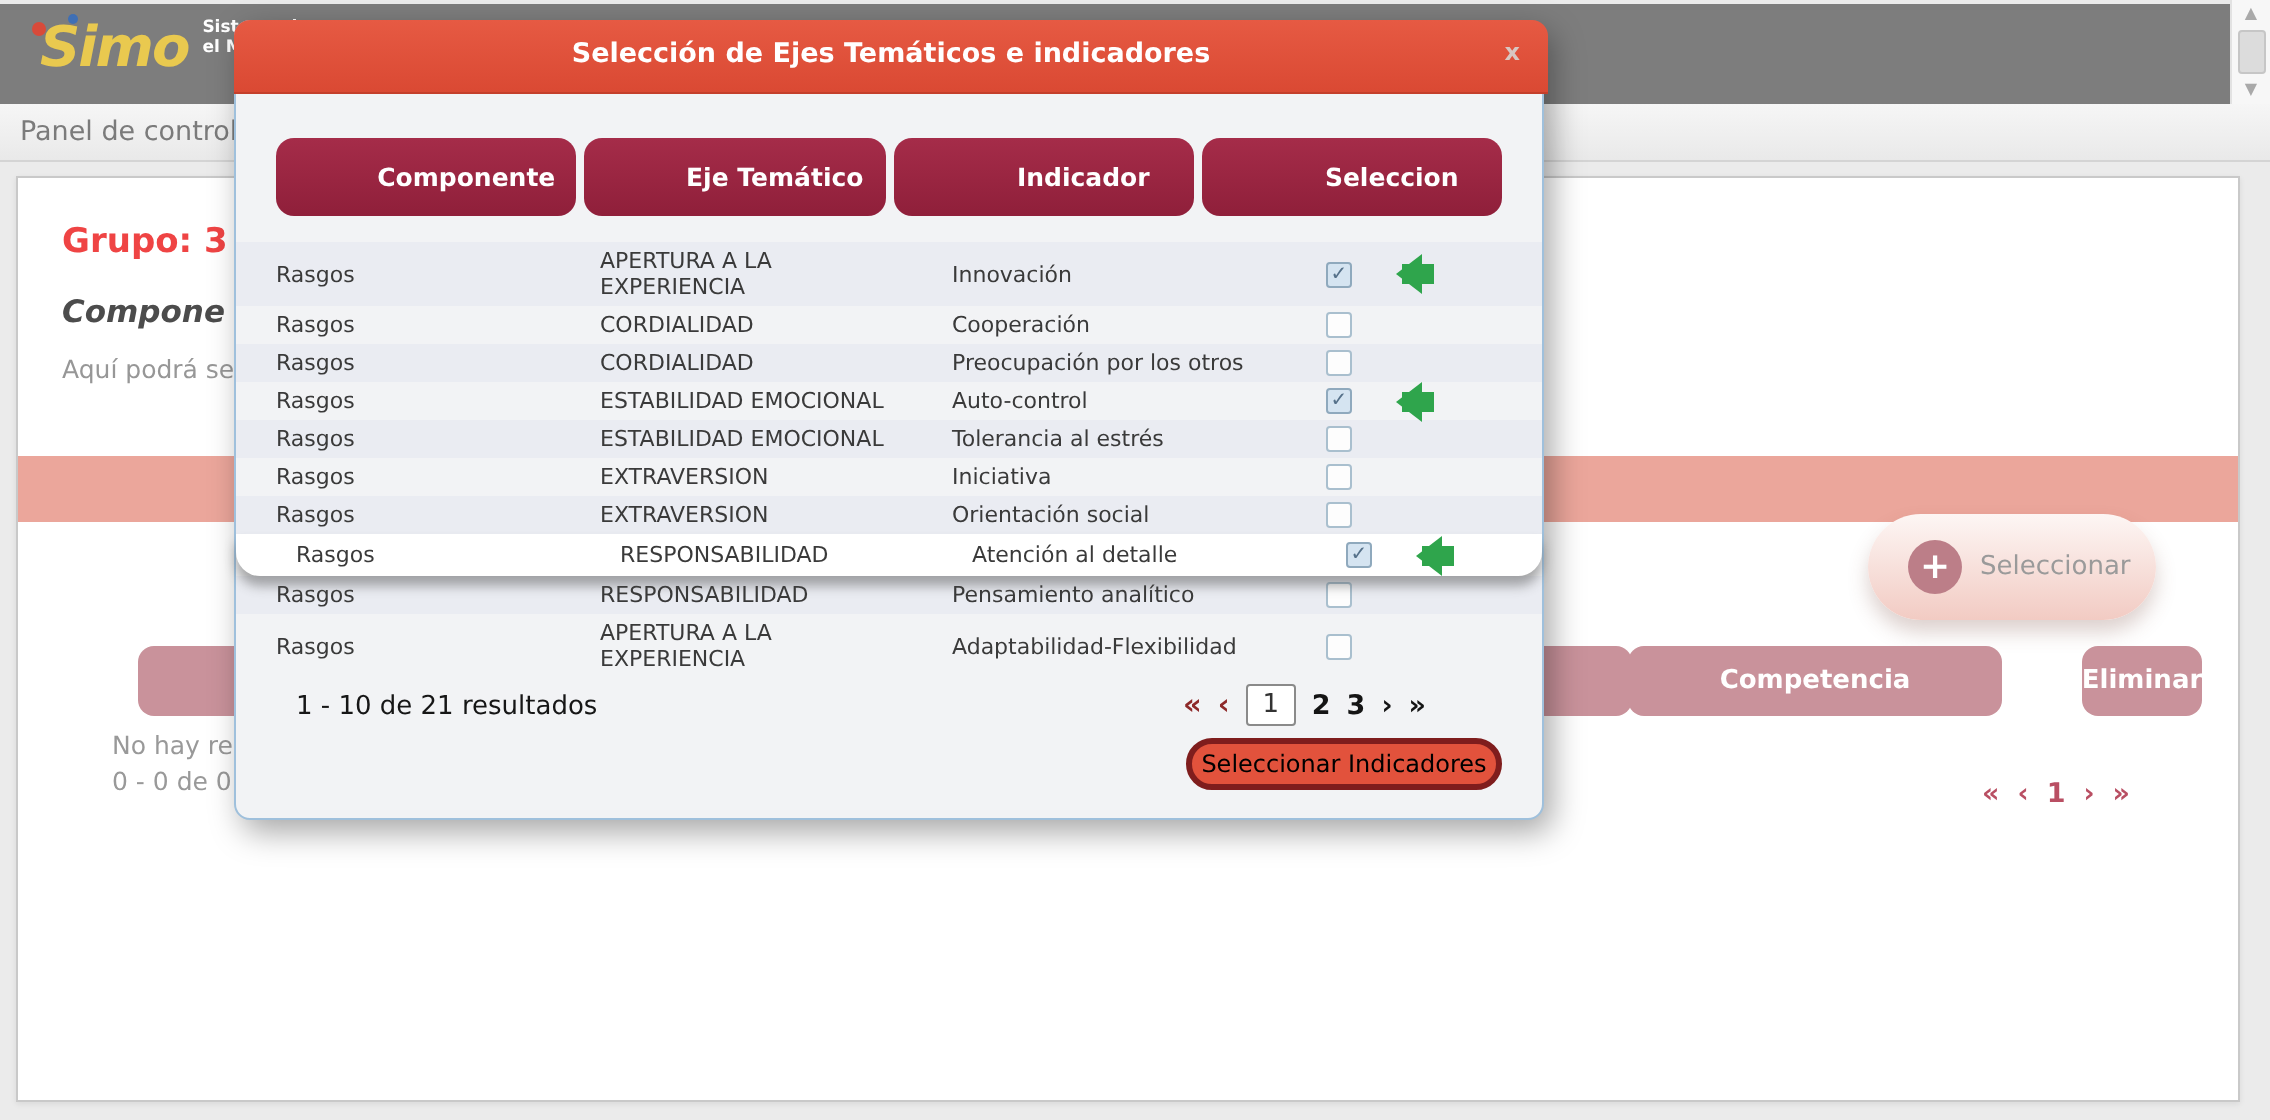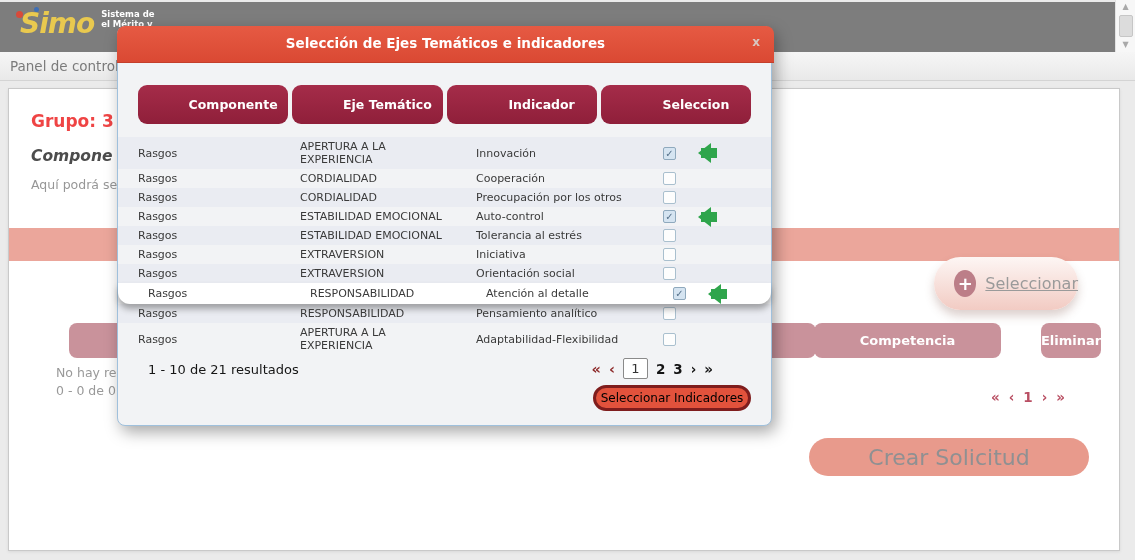--- a/index.html
+++ b/index.html
@@ -28,42 +28,42 @@
   .group-title { position:absolute; left:22px; top:22px; font-size:17px; font-weight:bold; color:#ef4444; white-space:nowrap; }
   .section-title { position:absolute; left:22px; top:58px; font-size:15.5px; font-weight:bold; color:#4c4c4c; white-space:nowrap;font-style:italic; }
   .helper { position:absolute; left:22px; top:88px; font-size:12.5px; color:#979797; white-space:nowrap; }
   .band { position:absolute; left:0; top:139px; width:100%; height:33px; background:#eba69b; }
 
   .sel-pill { position:absolute; left:925px; top:168px; width:144px; height:53px; border-radius:27px;
               background:linear-gradient(#fdf6f4,#f2cbc3); box-shadow:0 6px 10px rgba(120,70,60,0.25);
               display:flex; align-items:center; gap:9px; padding-left:20px; cursor:pointer; }
   .plus-circle { width:27px; height:27px; border-radius:50%; background:#bc7e88; color:#fff; font-size:18px; font-weight:bold;
                  display:flex; align-items:center; justify-content:center; line-height:1; }
-  .sel-pill .lbl { color:#9a9a9a; font-size:16px;text-decoration:underline; }
+  .sel-pill .lbl { color:#9a9a9a; font-size:13px; }
 
   .bgh { position:absolute; top:234px; height:35px; background:#c9929b; border-radius:8px; color:#fff; font-size:13px;
          font-weight:bold; display:flex; align-items:center; justify-content:center; }
   .bgh-a { left:60px;  width:58px; }
   .bgh-b { left:749px; width:58px; }
   .bgh-c { left:805px; width:187px; }
   .bgh-d { left:996px; width:60px;margin-left:36px; }
 
   .empty1 { position:absolute; left:47px; top:276px; font-size:12.5px; color:#999; white-space:nowrap; }
   .empty2 { position:absolute; left:47px; top:294px; font-size:12.5px; color:#999; white-space:nowrap; }
 
   .pager-bg { position:absolute; left:982px; top:300px; display:flex; gap:9px; align-items:center;
               color:#b94f63; font-size:13.5px; font-weight:bold; }
   .pager-bg span { cursor:pointer; }
 
   .crear { position:absolute; left:800px; top:349px; width:280px; height:38px; border-radius:19px; background:#e89a8c;
            color:#8f9092; font-size:22px; display:flex; align-items:center; justify-content:center; cursor:pointer; }
 
   
   .modal { position:absolute; left:117px; top:10px; width:655px; height:400px; background:#f2f3f5;
-           border:1px solid #9fc0dc; border-radius:8px; box-shadow:4px 6px 16px rgba(0,0,0,0.35);margin-top:16px; }
+           border:1px solid #9fc0dc; border-radius:8px; box-shadow:4px 6px 16px rgba(0,0,0,0.35); }
   .mtitlebar { position:absolute; left:-1px; top:-1px; width:657px; height:37px; border-radius:8px 8px 0 0;
                background:linear-gradient(#e65a43,#da4933); border-bottom:1px solid #c43f2b; }
   .mtitle { position:absolute; left:0; right:0; top:9px; text-align:center; color:#fff; font-size:13.5px; font-weight:bold; }
   .mclose { position:absolute; right:14px; top:9px; color:#d8c7c2; font-size:12px; font-weight:bold; cursor:pointer; }
 
   .mcols { position:absolute; left:20px; right:20px; top:58px; height:39px; display:flex; gap:4px; }
   .mcol { flex:1; background:linear-gradient(#a52c49,#8f1f3a); border-radius:9px; color:#fff; font-size:12.5px; font-weight:bold;
           display:flex; align-items:center; justify-content:center; cursor:pointer;padding-left:40px; }
 
   .mrows { position:absolute; left:0; right:0; top:110px; }
@@ -135,21 +135,20 @@
     <div class="empty2">0 - 0 de 0</div>
 
     <div class="pager-bg">
       <span>«</span>
       <span>‹</span>
       <span>1</span>
       <span>›</span>
       <span>»</span>
     </div>
 
-    <div class="crear">Crear Solicitud</div>
   </div>
 
   <div class="modal">
     <div class="mtitlebar">
       <div class="mtitle">Selección de Ejes Temáticos e indicadores</div>
       <div class="mclose">x</div>
     </div>
 
     <div class="mcols" id="mod-cols">
         <div class="mcol">Componente</div>

